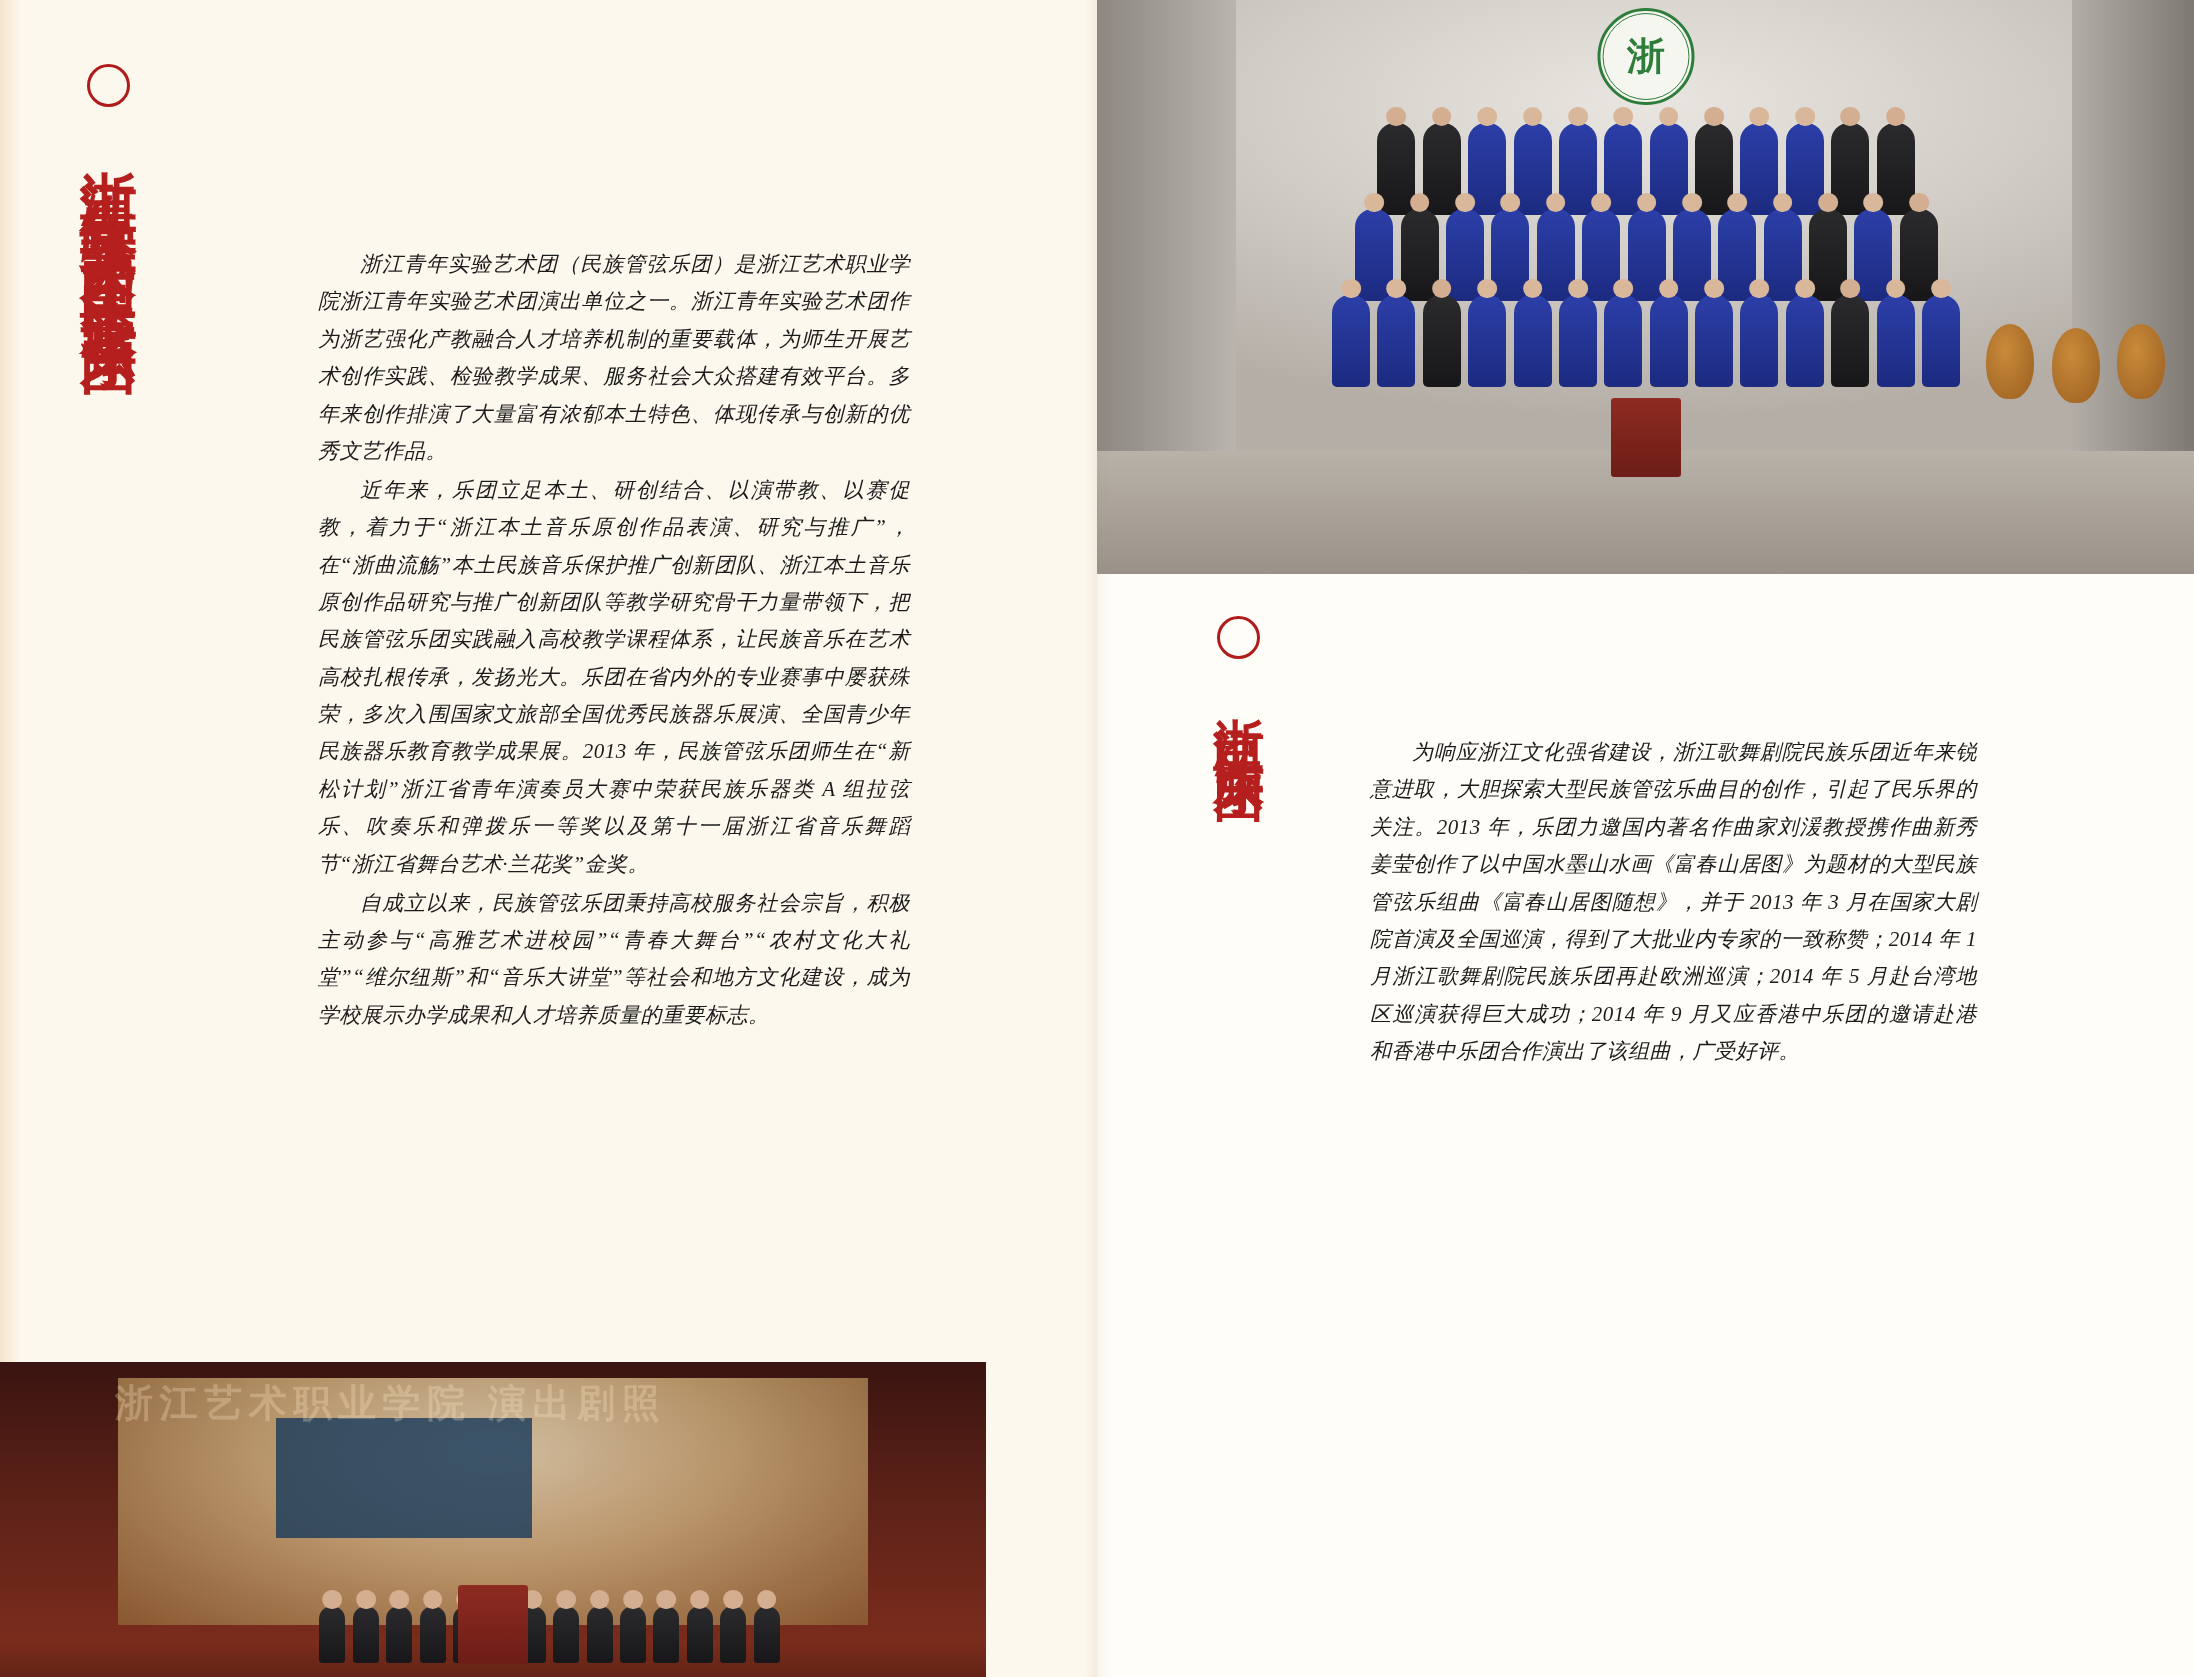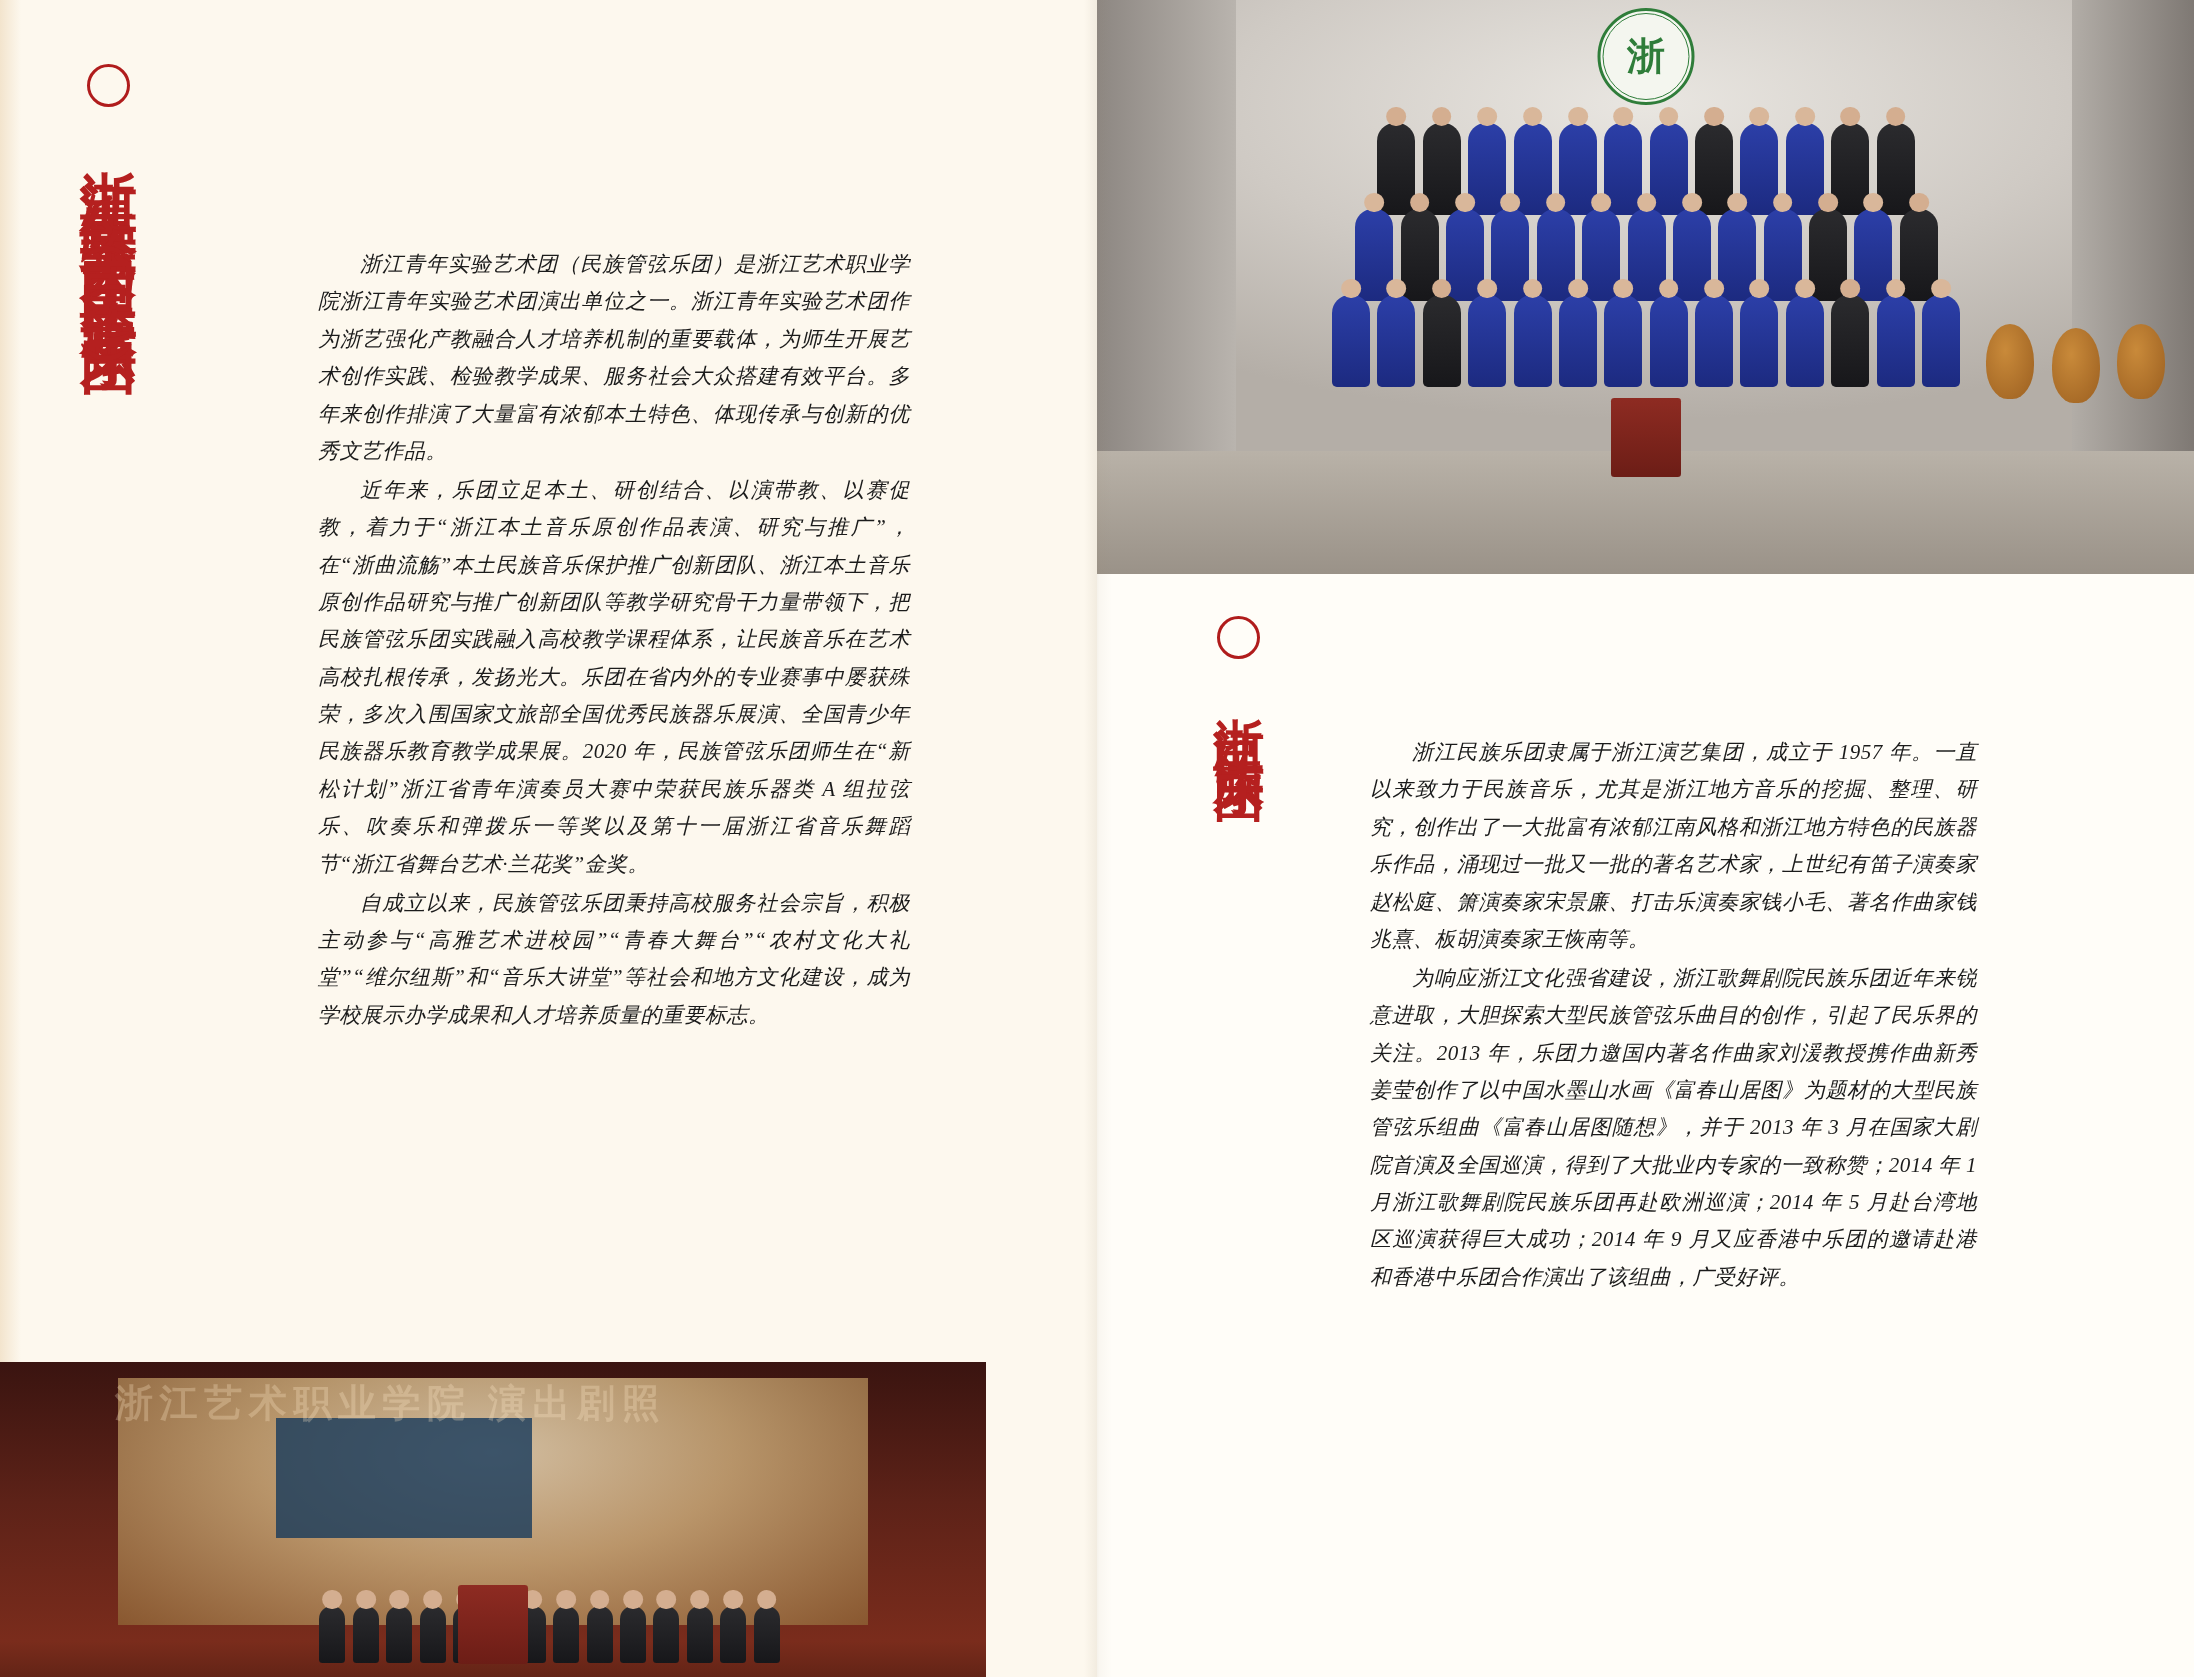--- a/index.html
+++ b/index.html
@@ -250,21 +250,21 @@
   <div class="left-page">
     <div class="left-edge-strip"></div>
 
     <div class="vtitle-wrap" id="left-title-block">
       <div class="vcircle"></div>
       <div class="vtitle">浙江青年实验艺术团（民族管弦乐团）</div>
     </div>
 
     <div class="body-col" id="left-body">
       <p>浙江青年实验艺术团（民族管弦乐团）是浙江艺术职业学院浙江青年实验艺术团演出单位之一。浙江青年实验艺术团作为浙艺强化产教融合人才培养机制的重要载体，为师生开展艺术创作实践、检验教学成果、服务社会大众搭建有效平台。多年来创作排演了大量富有浓郁本土特色、体现传承与创新的优秀文艺作品。</p>
-      <p>近年来，乐团立足本土、研创结合、以演带教、以赛促教，着力于“浙江本土音乐原创作品表演、研究与推广”，在“浙曲流觞”本土民族音乐保护推广创新团队、浙江本土音乐原创作品研究与推广创新团队等教学研究骨干力量带领下，把民族管弦乐团实践融入高校教学课程体系，让民族音乐在艺术高校扎根传承，发扬光大。乐团在省内外的专业赛事中屡获殊荣，多次入围国家文旅部全国优秀民族器乐展演、全国青少年民族器乐教育教学成果展。2020 年，民族管弦乐团师生在“新松计划”浙江省青年演奏员大赛中荣获民族乐器类 A 组拉弦乐、吹奏乐和弹拨乐一等奖以及第十一届浙江省音乐舞蹈节“浙江省舞台艺术·兰花奖”金奖。</p>
+      <p>近年来，乐团立足本土、研创结合、以演带教、以赛促教，着力于“浙江本土音乐原创作品表演、研究与推广”，在“浙曲流觞”本土民族音乐保护推广创新团队、浙江本土音乐原创作品研究与推广创新团队等教学研究骨干力量带领下，把民族管弦乐团实践融入高校教学课程体系，让民族音乐在艺术高校扎根传承，发扬光大。乐团在省内外的专业赛事中屡获殊荣，多次入围国家文旅部全国优秀民族器乐展演、全国青少年民族器乐教育教学成果展。2013 年，民族管弦乐团师生在“新松计划”浙江省青年演奏员大赛中荣获民族乐器类 A 组拉弦乐、吹奏乐和弹拨乐一等奖以及第十一届浙江省音乐舞蹈节“浙江省舞台艺术·兰花奖”金奖。</p>
       <p>自成立以来，民族管弦乐团秉持高校服务社会宗旨，积极主动参与“高雅艺术进校园”“青春大舞台”“农村文化大礼堂”“维尔纽斯”和“音乐大讲堂”等社会和地方文化建设，成为学校展示办学成果和人才培养质量的重要标志。</p>
     </div>
 
     <div class="photo" id="photo-concert">
       <div class="stage-bg"></div>
       <div class="stage-screen"></div>
 
       <div class="performer-row" style="left:33px; bottom:98px; width:1033px;">
         <div class="p-dark" style="height:57px;width:26px;"></div>
         <div class="p-dark" style="height:57px;width:26px;"></div>
@@ -360,19 +360,18 @@
     <div class="instr-cello" style="left:1020px; top:324px;"></div>
     <div class="conductor-stand"></div>
   </div>
 
   <div class="vtitle-wrap" id="right-title-block">
     <div class="vcircle"></div>
     <div class="vtitle">浙江民族乐团</div>
   </div>
 
   <div class="body-col" id="right-body">
-    <p>浙江民族乐团隶属于浙江演艺集团，成立于 1957 年。一直以来致力于民族音乐，尤其是浙江地方音乐的挖掘、整理、研究，创作出了一大批富有浓郁江南风格和浙江地方特色的民族器乐作品，涌现过一批又一批的著名艺术家，上世纪有笛子演奏家赵松庭、箫演奏家宋景廉、打击乐演奏家钱小毛、著名作曲家钱兆熹、板胡演奏家王恢南等。</p>
     <p>为响应浙江文化强省建设，浙江歌舞剧院民族乐团近年来锐意进取，大胆探索大型民族管弦乐曲目的创作，引起了民乐界的关注。2013 年，乐团力邀国内著名作曲家刘湲教授携作曲新秀姜莹创作了以中国水墨山水画《富春山居图》为题材的大型民族管弦乐组曲《富春山居图随想》，并于 2013 年 3 月在国家大剧院首演及全国巡演，得到了大批业内专家的一致称赞；2014 年 1 月浙江歌舞剧院民族乐团再赴欧洲巡演；2014 年 5 月赴台湾地区巡演获得巨大成功；2014 年 9 月又应香港中乐团的邀请赴港和香港中乐团合作演出了该组曲，广受好评。</p>
   </div>
 
   <div class="gutter-shadow"></div>
 </div>
 
 
 </body></html>

